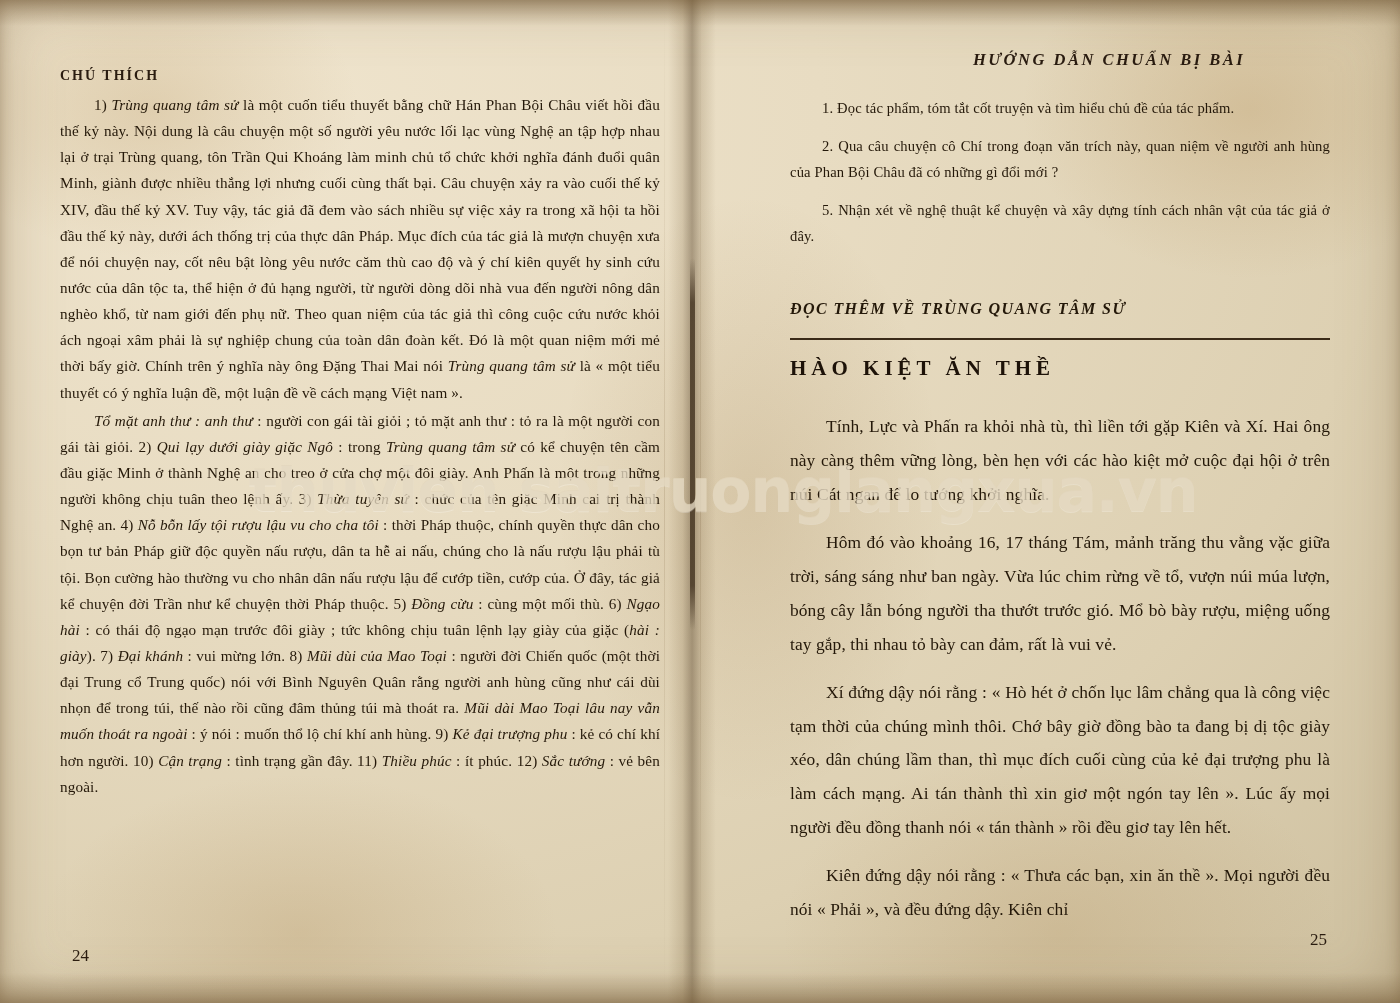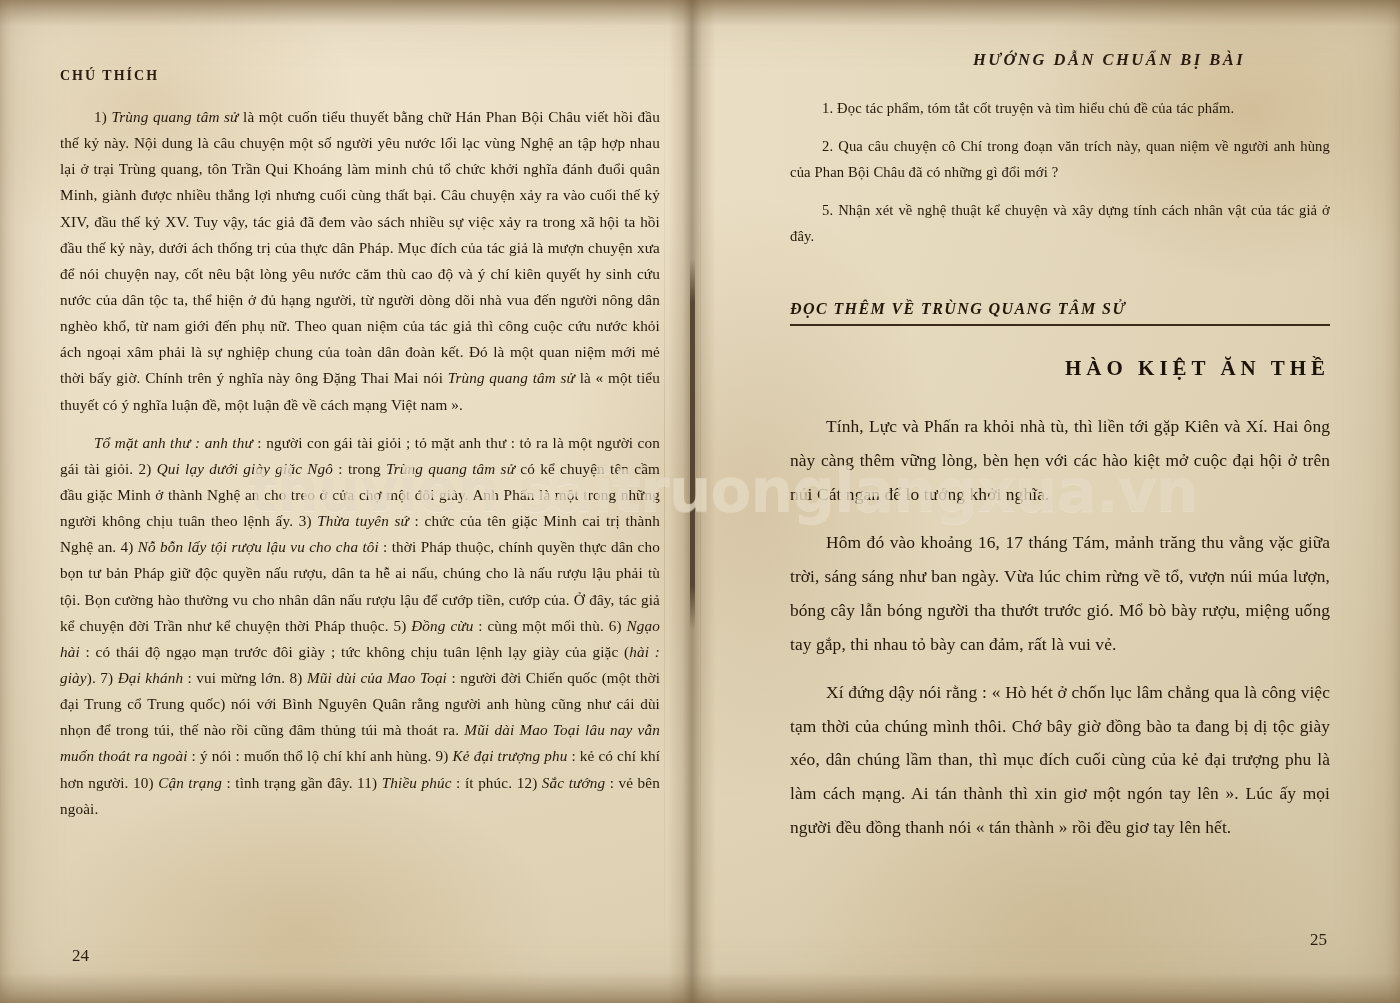--- a/index.html
+++ b/index.html
@@ -117,21 +117,21 @@
   }
 
   .body-text {
     position: absolute;
     text-align: justify;
     line-height: 1.72;
     font-size: 15.2px;
     color: #241809;
     letter-spacing: .15px;
   }
-  .body-text p { margin: 12px 0 2px 0; text-indent: 34px; }
+  .body-text p { margin: 0 0 2px 0; text-indent: 34px; }
   .body-text i { font-style: italic; }
 
   #left-note { left: 0; top: 92px; width: 600px; }
 
   #right-questions {
     left: 0; top: 84px; width: 540px;
     font-size: 14.6px; line-height: 1.78;
   }
   #right-questions p { text-indent: 32px; margin: 12px 0 3px 0; }
 
@@ -139,26 +139,26 @@
     position: absolute;
     left: 0;
     top: 300px;
     width: 540px;
     font-style: italic;
     font-weight: bold;
     font-size: 16px;
     letter-spacing: 1.4px;
     color: #241809;
     border-bottom: 2px solid #3a2a18;
-    padding-bottom: 6px;
+    padding-bottom: 20px;
   }
   .story-title {
     position: absolute;
     left: 0; top: 356px; width: 540px;
-    text-align: right;
+    text-align: left;
     font-weight: bold;
     font-size: 21px;
     letter-spacing: 5px;
     color: #1d1208;
   }
   #story-body {
     left: 0; top: 410px; width: 540px;
     font-size: 17.4px;
     line-height: 1.95;
     letter-spacing: .1px;
@@ -228,20 +228,21 @@
         <p>1. Đọc tác phẩm, tóm tắt cốt truyện và tìm hiểu chủ đề của tác phẩm.</p>
         <p>2. Qua câu chuyện cô Chí trong đoạn văn trích này, quan niệm về người anh hùng của Phan Bội Châu đã có những gì đổi mới ?</p>
         <p>5. Nhận xét về nghệ thuật kể chuyện và xây dựng tính cách nhân vật của tác giả ở đây.</p>
       </div>
     <div class="section-title">ĐỌC THÊM VỀ TRÙNG QUANG TÂM SỬ</div>
     <div class="story-title">HÀO KIỆT ĂN THỀ</div>
     <div class="body-text" id="story-body">
         <p>Tính, Lực và Phấn ra khỏi nhà tù, thì liền tới gặp Kiên và Xí. Hai ông này càng thêm vững lòng, bèn hẹn với các hào kiệt mở cuộc đại hội ở trên núi Cát ngan để lo tướng khởi nghĩa.</p>
         <p>Hôm đó vào khoảng 16, 17 tháng Tám, mảnh trăng thu vằng vặc giữa trời, sáng sáng như ban ngày. Vừa lúc chim rừng về tổ, vượn núi múa lượn, bóng cây lẫn bóng người tha thướt trước gió. Mổ bò bày rượu, miệng uống tay gắp, thi nhau tỏ bày can đảm, rất là vui vẻ.</p>
         <p>Xí đứng dậy nói rằng : « Hò hét ở chốn lục lâm chẳng qua là công việc tạm thời của chúng mình thôi. Chớ bây giờ đồng bào ta đang bị dị tộc giày xéo, dân chúng lầm than, thì mục đích cuối cùng của kẻ đại trượng phu là làm cách mạng. Ai tán thành thì xin giơ một ngón tay lên ». Lúc ấy mọi người đều đồng thanh nói « tán thành » rồi đều giơ tay lên hết.</p>
+        <p>Kiên đứng dậy nói rằng : « Thưa các bạn, xin ăn thề ». Mọi người đều nói « Phải », và đều đứng dậy. Kiên chỉ</p>
       </div>
   </div>
 
   <div class="watermark">thuvien saitruonglangxua.vn</div>
 
   <div class="folio folio-left">24</div>
   <div class="folio folio-right">25</div>
 
   <div class="edge"></div>
   <div class="edge-top"></div>

